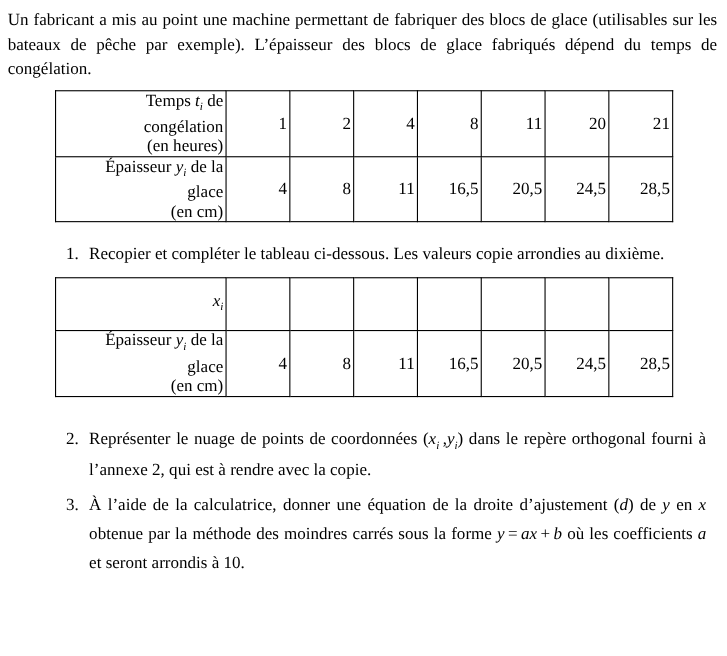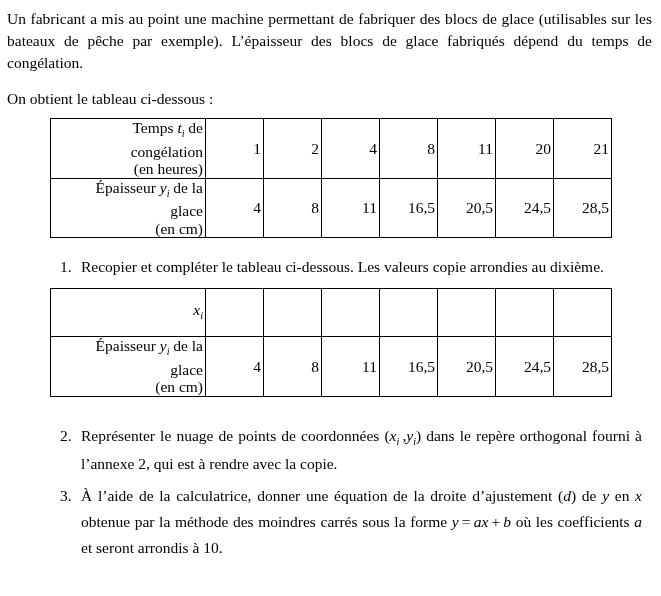--- a/index.html
+++ b/index.html
@@ -72,21 +72,20 @@
   sub { font-size: 0.65em; }
   i { font-style: italic; }
 </style>
 </head>
 <body>
 
 <div class="doc">
 
   <p class="para">Un fabricant a mis au point une machine permettant de fabriquer des blocs de glace (utilisables sur les bateaux de pêche par exemple). L’épaisseur des blocs de glace fabriqués dépend du temps de congélation.</p>
 
-  <p class="leadin">On obtient le tableau ci-dessous :</p>
 
   <table class="data t1">
     <colgroup>
       <col class="hdrcol">
         <col class="valcol">
         <col class="valcol">
         <col class="valcol">
         <col class="valcol">
         <col class="valcol">
         <col class="valcol">

